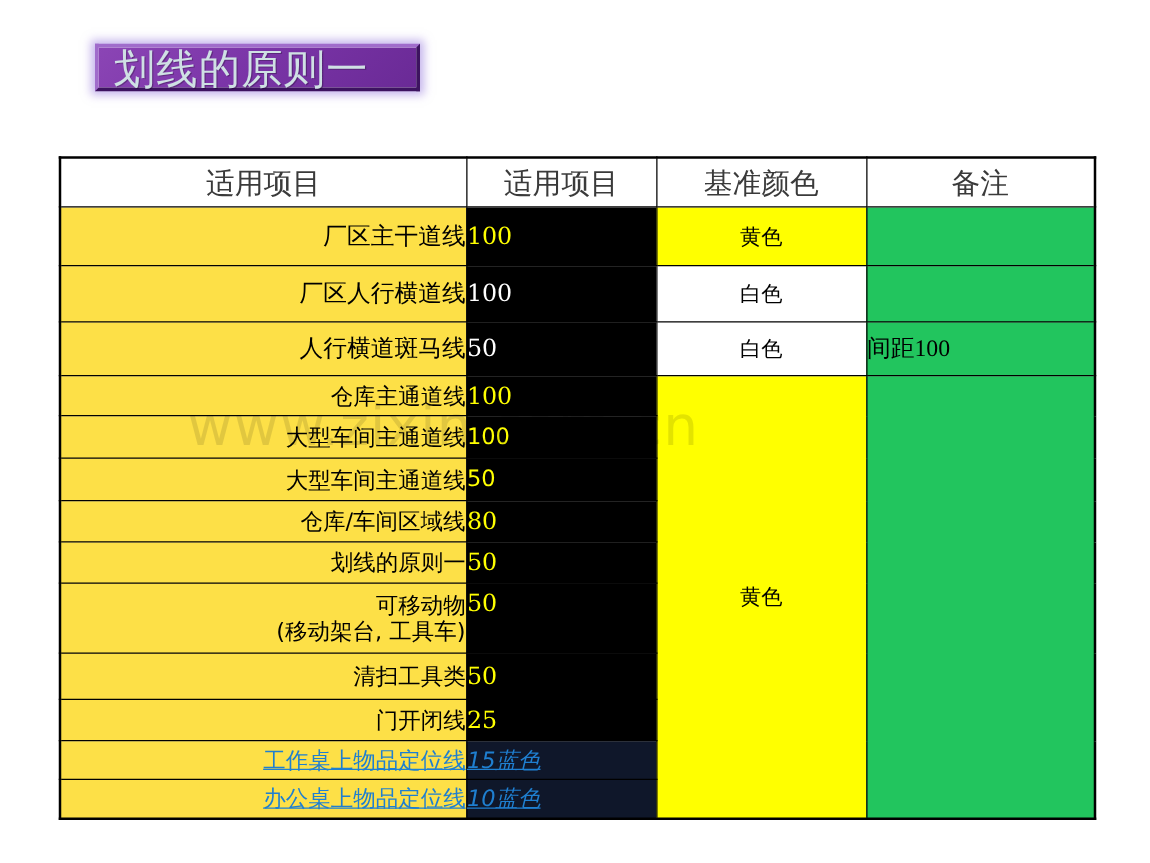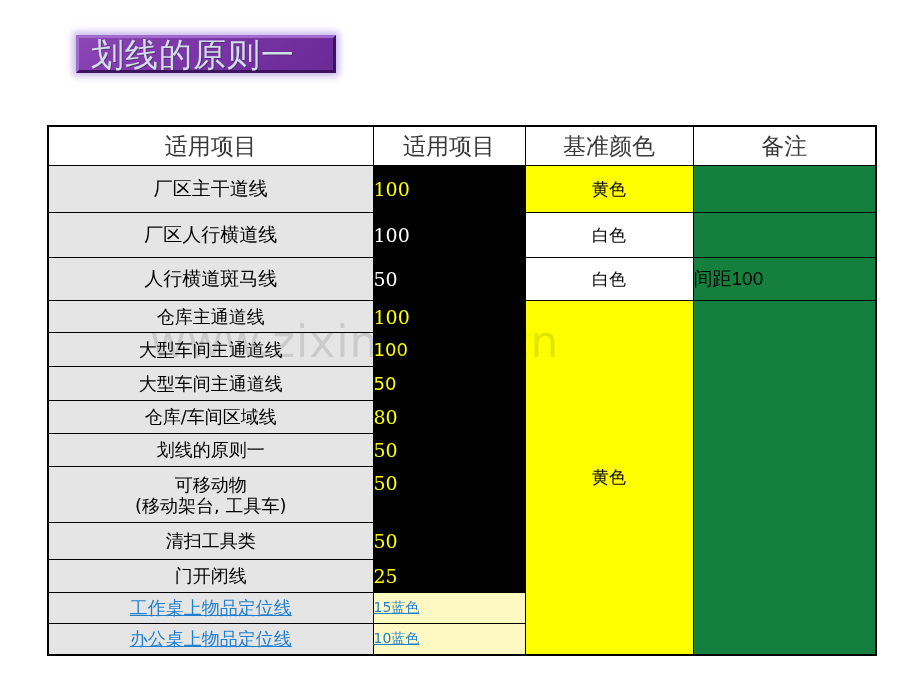--- a/index.html
+++ b/index.html
@@ -93,22 +93,22 @@
     color: #3a3a3a;
     background: #ffffff;
   }
 
   
   .item-cell {
     font-family: "DejaVu Serif", "Liberation Serif", serif;
     font-size: 19px;
     color: #000000;
     padding-left: 9px;
-    text-align: center;
-    background: #e5e5e5;
+    text-align: right;
+    background: #fde047;
   }
   .item-cell.bold {
     font-family: "DejaVu Sans", "Liberation Sans", sans-serif;
     font-weight: bold;
     font-size: 18px;
   }
   .item-cell.blue {
     font-family: "DejaVu Sans", "Liberation Sans", sans-serif;
     font-weight: bold;
     font-size: 18px;
@@ -120,46 +120,47 @@
   
   .spec-cell {
     font-family: "DejaVu Serif", "Liberation Serif", serif;
     font-size: 19px;
   }
   .spec-cell.black { background: #000000; border-left-color:#000; border-right-color:#000; border-top-color:#000; border-bottom-color:#000; }
   .spec-cell.black.y { color: #FFFF00; }
   .spec-cell.black.w { color: #FFFFFF; }
   .spec-cell.black.yb { color: #FFFF00; font-family: "DejaVu Sans","Liberation Sans",sans-serif; font-weight: bold; font-size: 18px; }
   .spec-cell.green {
-    background: #fef9c3;
+    background: #0f172a;
     color: #1F7FD0;
     font-family: "DejaVu Sans", "Liberation Sans", sans-serif;
     font-weight: bold;
-    font-size: 14px;
+    font-size: 18px;
     text-decoration: underline;
+    font-style: italic;
   }
 
   
   .color-cell {
     text-align: center;
     font-family: "DejaVu Sans", "Liberation Sans", sans-serif;
     font-weight: bold;
     font-size: 17px;
     color: #000000;
     background: #ffffff;
   }
   .color-cell.yellow { background: #FFFF00; }
 
   
   .note-cell {
-    font-family: Liberation Sans, sans-serif;
+    font-family: Liberation Serif, serif;
     font-size: 19px;
     color: #000000;
     padding-left: 6px;
-    background: #15803d;
+    background: #22c55e;
   }
 
   .two-line { line-height: 1.15; }
 </style>
 </head>
 <body>
 
 <div id="title-box">
   <span id="title-text">划线的原则一</span>
 </div>

